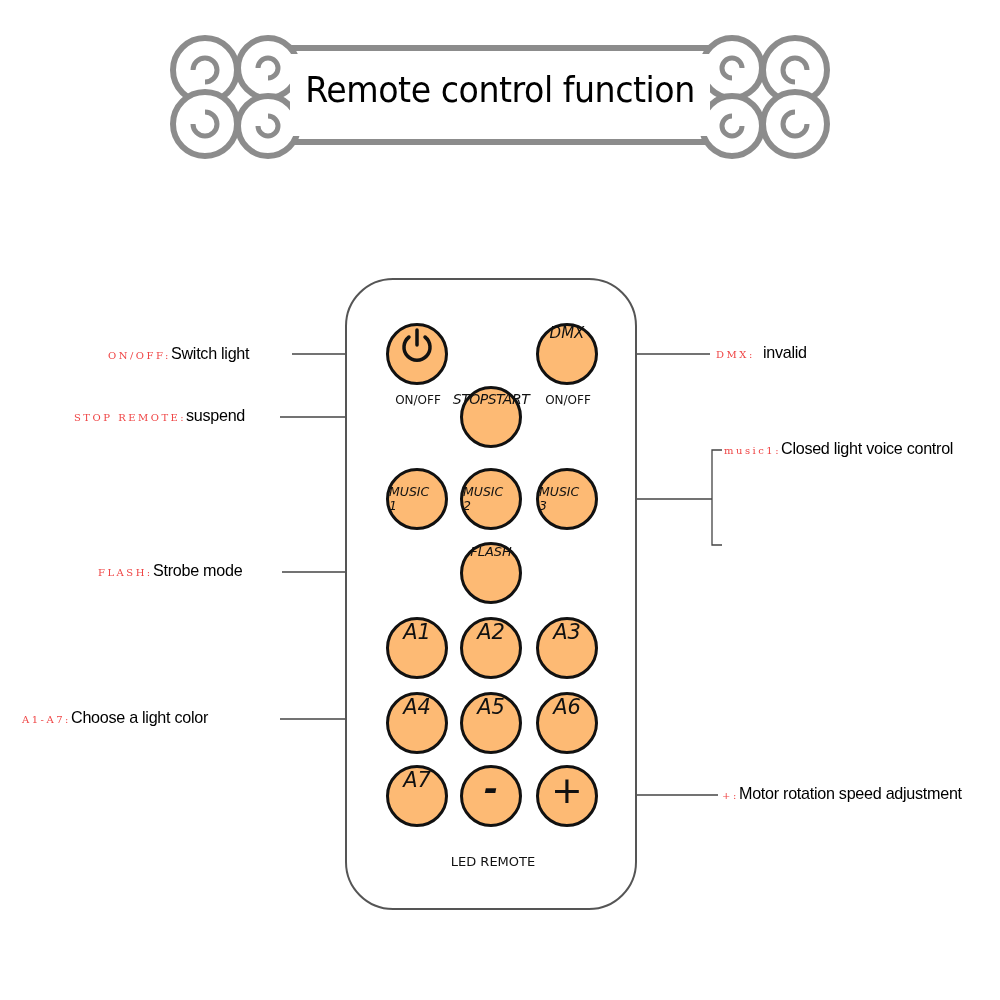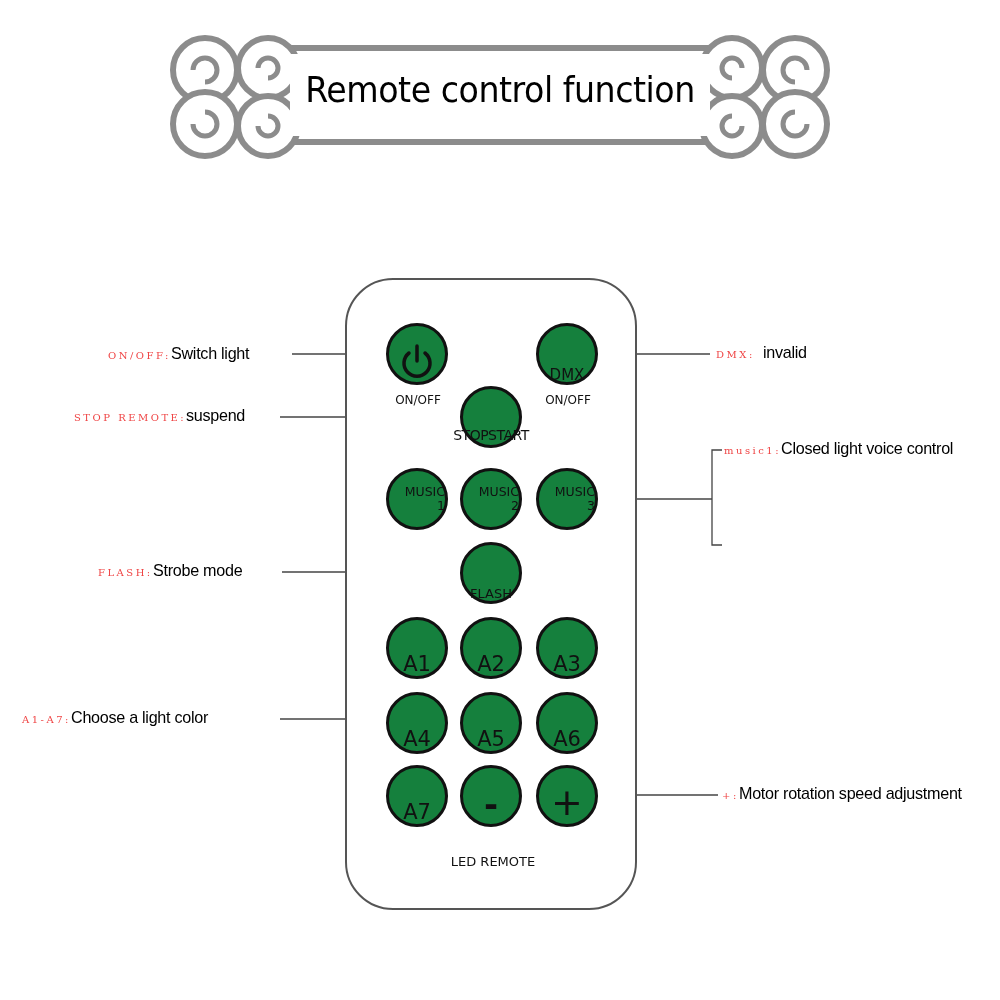--- a/index.html
+++ b/index.html
@@ -3,21 +3,21 @@
 <meta charset="utf-8">
 <style>
   html, body { margin: 0; padding: 0; background: #ffffff; }
   body { width: 1000px; height: 1000px; position: relative; overflow: hidden; font-family: "Liberation Sans", sans-serif; color: #111; }
   .stage { position: absolute; left: 0; top: 8px; width: 1000px; height: 1000px; }
   svg.lines { position: absolute; left: 0; top: 0; }
   .banner-title { position: absolute; left: 250px; top: 62px; width: 500px; text-align: center; font-family: "DejaVu Sans", sans-serif; font-size: 35px; font-weight: normal; letter-spacing: -0.5px; color: #000; transform: scaleX(0.95); }
   .remote { position: absolute; left: 345px; top: 270px; width: 292px; height: 632px; border: 2px solid #555; border-radius: 48px; background: #fff; box-sizing: border-box; }
   .remote-brand { position: absolute; left: 0; width: 292px; top: 16px; text-align: center; font-family: "DejaVu Sans", sans-serif; font-style: italic; font-size: 25px; letter-spacing: 8px; color: #111; }
   .remote-foot { position: absolute; left: 0; width: 292px; top: 574px; text-align: center; font-family: "DejaVu Sans", sans-serif; font-size: 13px; color: #111; }
-  .btn { position: absolute; width: 62px; height: 62px; border: 3px solid #111; border-radius: 50%; background: #15803d; box-sizing: border-box; display: flex; align-items: flex-end; justify-content: center; text-align: center; font-family: "DejaVu Sans", sans-serif; color: #111; cursor: pointer; }
+  .btn { position: absolute; width: 62px; height: 62px; border: 3px solid #111; border-radius: 50%; background: #fdba74; box-sizing: border-box; display: flex; align-items: flex-start; justify-content: center; text-align: center; font-family: "DejaVu Sans", sans-serif; color: #111; cursor: pointer; font-style: italic; }
   .btn.small-text { font-size: 12.5px; line-height: 14px; }
   .btn.big-text { font-size: 21px; }
   .btn.stop { font-size: 14px; line-height: 20px; letter-spacing: -0.5px; }
   .btn-caption { position: absolute; font-family: "DejaVu Sans", sans-serif; font-size: 12px; color: #111; width: 80px; text-align: center; }
   .label { position: absolute; white-space: nowrap; font-size: 16px; color: #000; }
   .label .key { font-family: "DejaVu Serif", serif; font-size: 10px; letter-spacing: 2.5px; color: #ef4444; }
   .label .desc { font-family: "Liberation Sans", sans-serif; font-size: 17px; letter-spacing: -0.3px; transform: scaleX(0.95); display: inline-block; transform-origin: left; }
 </style>
 </head>
 <body>

